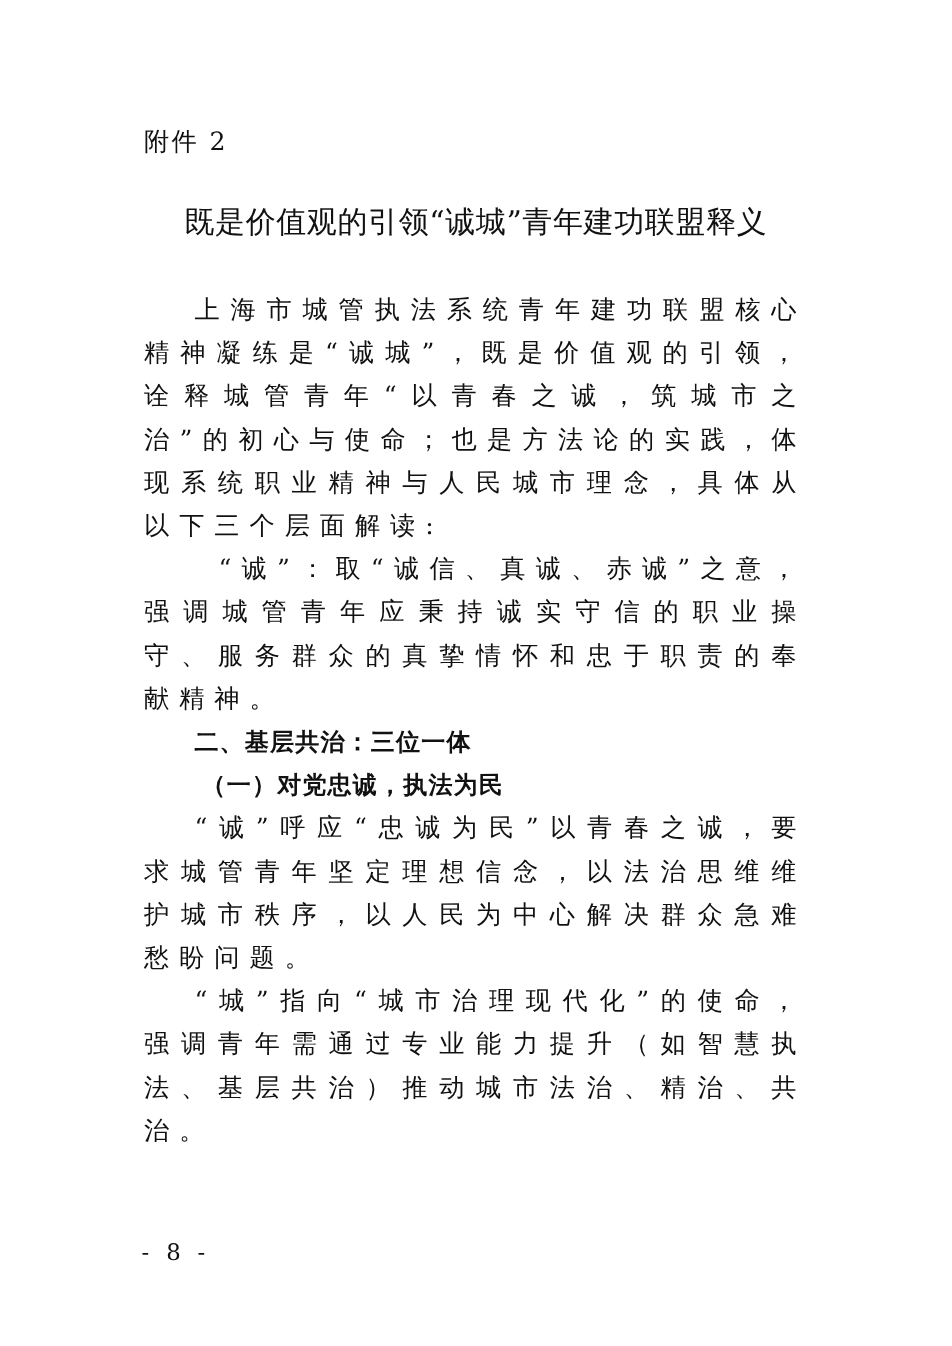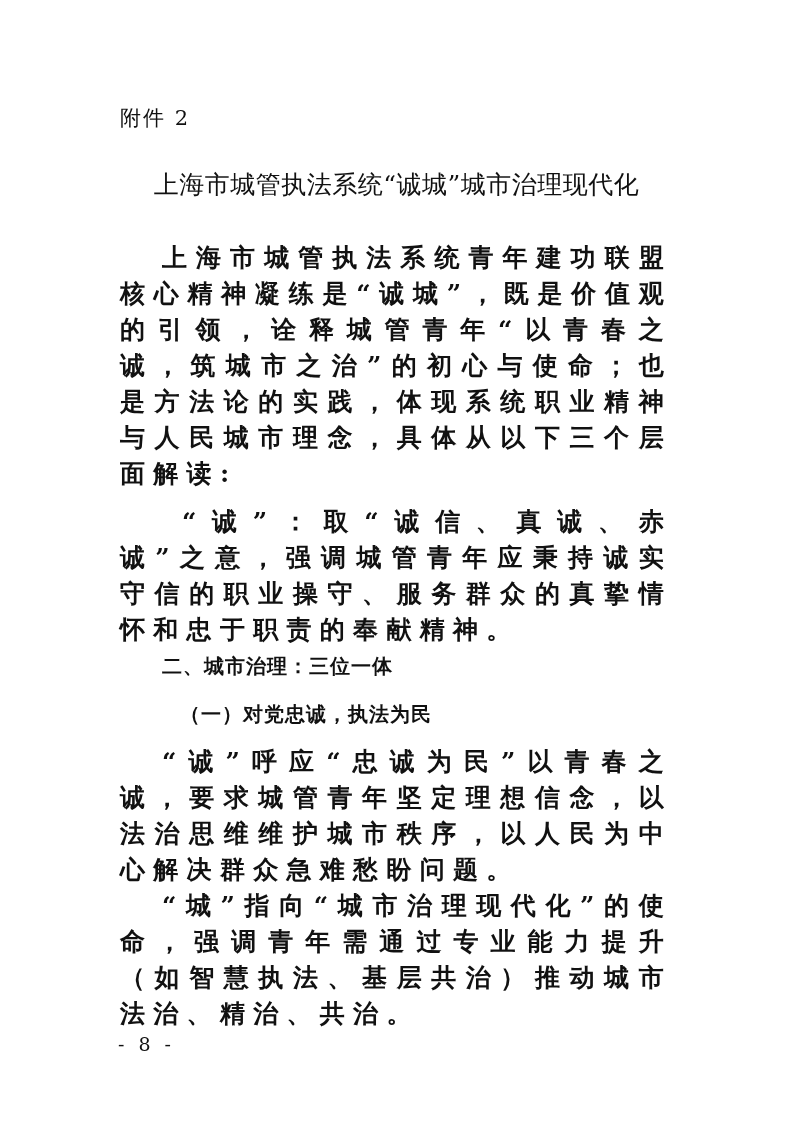--- a/index.html
+++ b/index.html
@@ -3,43 +3,43 @@
 <meta charset="utf-8">
 <style>
   html, body { margin:0; padding:0; background:#ffffff; }
   body { width:793px; height:1122px; position:relative; overflow:hidden;
          font-family:"DejaVu Serif","Liberation Serif",serif; color:#111; }
   .page { position:absolute; left:0; top:0; width:793px; height:1122px;border-radius:25px; }
   .annex { position:absolute; left:120px; top:104px; font-size:21px; letter-spacing:2px; }
   .title { position:absolute; left:0; width:793px; top:168px; text-align:center;
            font-size:25px; letter-spacing:0.5px; font-weight:normal; }
   .body { position:absolute; left:120px; top:240px; width:552px; }
-  .p { font-size:25px; line-height:36px; letter-spacing:8.3px; margin:0;
-       text-align:justify; text-align-last:left; white-space:normal; word-break:break-all;font-weight:bold; }
+  .p { font-size:21px; line-height:36px; letter-spacing:8.3px; margin:0;
+       text-align:justify; text-align-last:left; white-space:normal; word-break:break-all; }
   .indent { text-indent:42px; }
-  .indent2 { text-indent:62px;margin-top:12px; }
+  .indent2 { text-indent:62px; }
   .h1 { font-family:"DejaVu Sans","Liberation Sans",sans-serif; font-weight:bold;
         font-size:20px; line-height:36px; letter-spacing:1px; margin:0; padding-left:42px; }
   .h2 { font-family:"DejaVu Sans","Liberation Sans",sans-serif; font-weight:bold;
-        font-size:20px; line-height:36px; letter-spacing:1px; margin:12px; padding-left:48px; }
+        font-size:20px; line-height:36px; letter-spacing:1px; margin:0; padding-left:48px; }
   .pagenum { position:absolute; left:118px; top:1033px; font-size:19px; letter-spacing:4px; }
 </style>
 </head>
 <body>
 
 <div class="page">
   <div class="annex">附件 2</div>
-  <div class="title">上海市城管执法系统“诚城”城市治理现代化</div>
+  <div class="title">既是价值观的引领“诚城”青年建功联盟释义</div>
 
   <div class="body">
     <p class="p indent">上海市城管执法系统青年建功联盟核心精神凝练是“诚城”，既是价值观的引领，诠释城管青年“以青春之诚，筑城市之治”的初心与使命；也是方法论的实践，体现系统职业精神与人民城市理念，具体从以下三个层面解读:</p>
 
     <p class="p indent2">“诚”：取“诚信、真诚、赤诚”之意，强调城管青年应秉持诚实守信的职业操守、服务群众的真挚情怀和忠于职责的奉献精神。</p>
 
-    <p class="h1">二、城市治理：三位一体</p>
+    <p class="h1">二、基层共治：三位一体</p>
 
     <p class="h2">（一）对党忠诚，执法为民</p>
     <p class="p indent">“诚”呼应“忠诚为民”以青春之诚，要求城管青年坚定理想信念，以法治思维维护城市秩序，以人民为中心解决群众急难愁盼问题。</p>
 
     <p class="p indent">“城”指向“城市治理现代化”的使命，强调青年需通过专业能力提升（如智慧执法、基层共治）推动城市法治、精治、共治。</p>
 
   </div>
 
   <div class="pagenum">- 8 -</div>
 </div>

